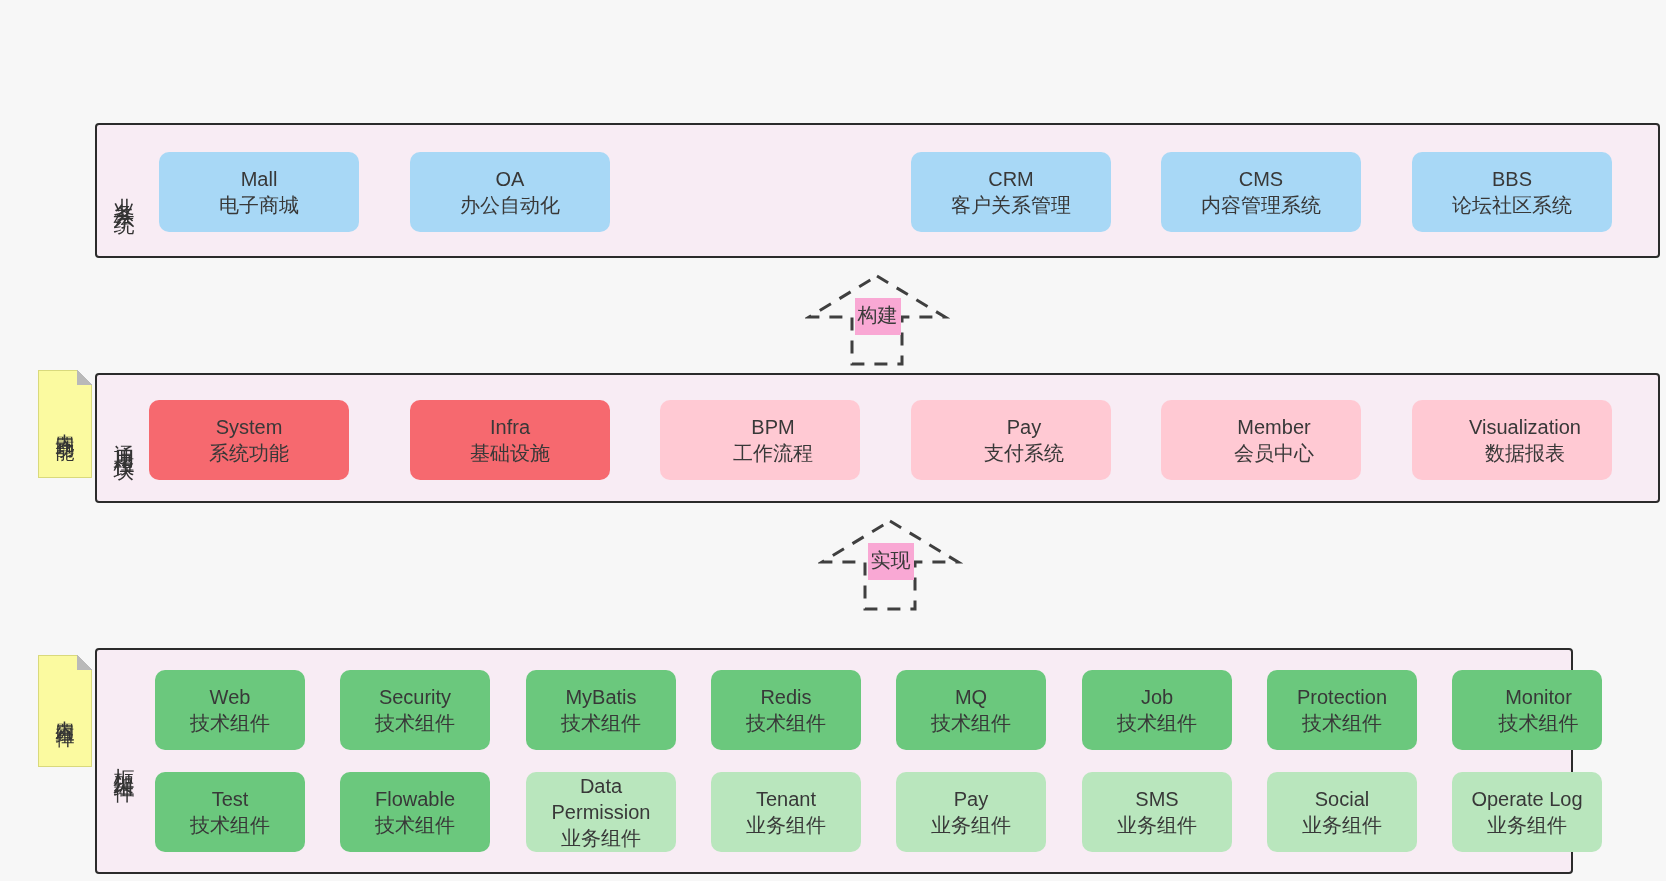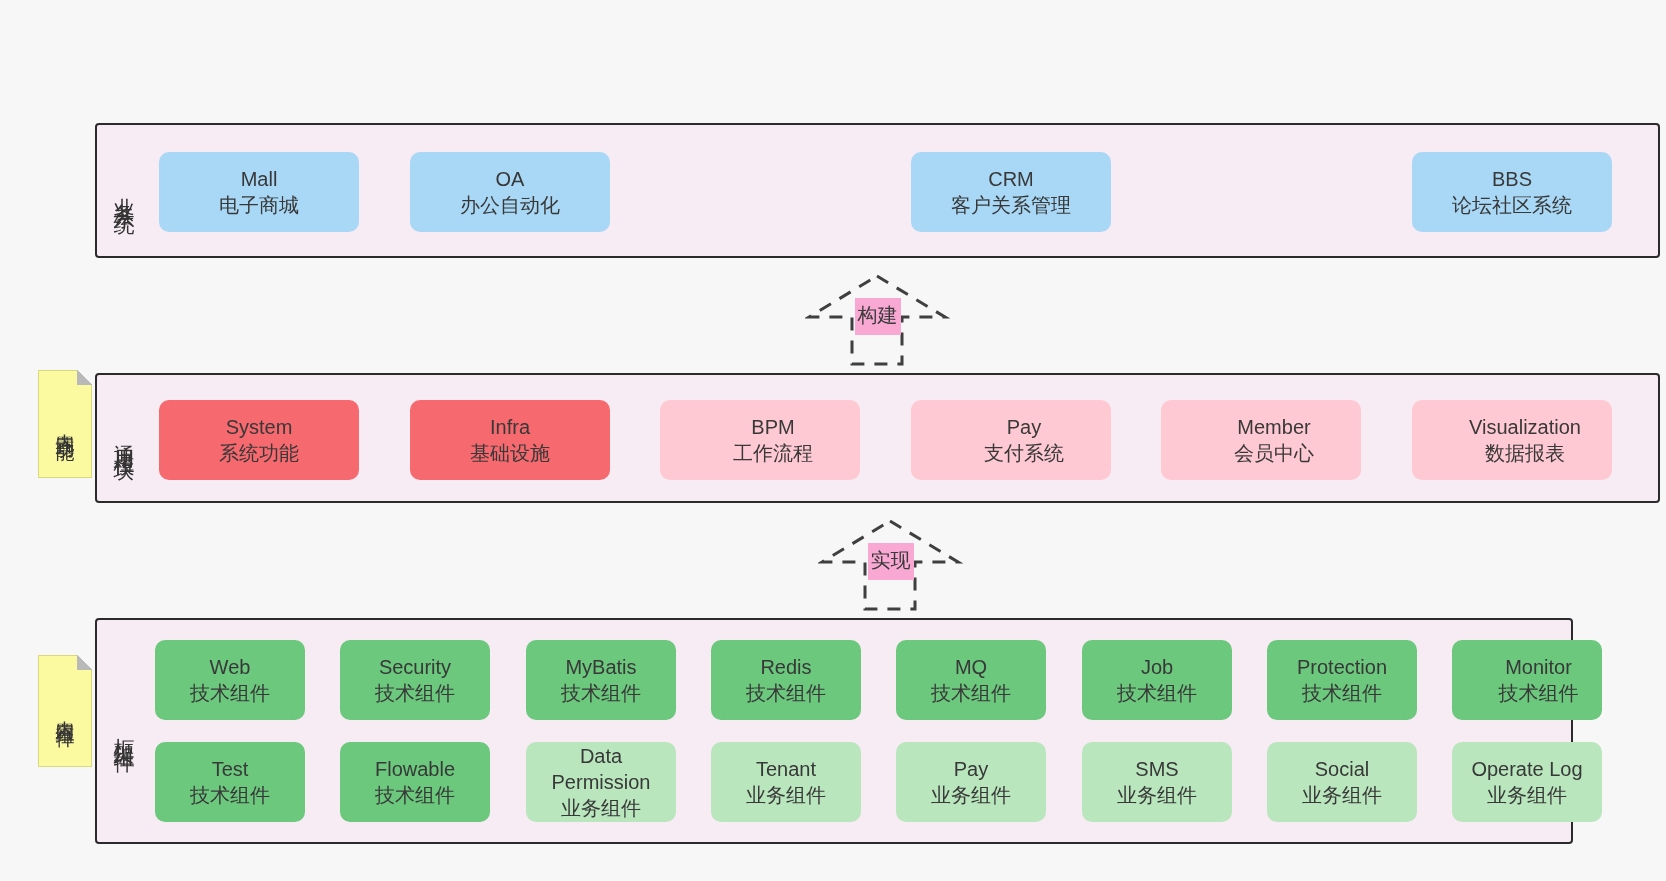--- a/index.html
+++ b/index.html
@@ -70,40 +70,44 @@
     <div>电子商城</div>
   </div>
   <div class="box blue w200" style="left:313px;">
     <div>OA</div>
     <div>办公自动化</div>
   </div>
   <div class="box blue w200" style="left:814px;">
     <div>CRM</div>
     <div>客户关系管理</div>
   </div>
+  <div class="box blue w200" style="left:1064px;">
+    <div>CMS</div>
+    <div>内容管理系统</div>
+  </div>
   <div class="box blue w200" style="left:1315px;">
     <div>BBS</div>
     <div>论坛社区系统</div>
   </div>
 </div>
 
 <div class="arrow" style="left:805px;top:272px;">
   <svg width="145" height="97" viewBox="0 0 145 97">
     <polygon points="72,4 140,45 97,45 97,92 47,92 47,45 4,45" fill="none" stroke="#3f3f3f" stroke-width="3" stroke-dasharray="13 10"></polygon>
   </svg>
   <div class="arrow-label">构建</div>
 </div>
 
 <div class="note" style="top:370px;height:108px;">
   <span class="note-text">内置功能</span>
 </div>
 
 <div class="container" style="left:95px;top:373px;width:1565px;height:130px;">
   <div class="vlabel">通用模块</div>
-  <div class="box red w200" style="left:62px;top:25px;">
+  <div class="box red w200" style="left:52px;top:25px;">
     <div>System</div>
     <div>系统功能</div>
   </div>
   <div class="box red w200" style="left:313px;top:25px;">
     <div>Infra</div>
     <div>基础设施</div>
   </div>
   <div class="box pink w200" style="left:563px;top:25px;">
     <div>BPM</div>
     <div>工作流程</div>
@@ -126,21 +130,21 @@
   <svg width="145" height="97" viewBox="0 0 145 97">
     <polygon points="72,4 140,45 97,45 97,92 47,92 47,45 4,45" fill="none" stroke="#3f3f3f" stroke-width="3" stroke-dasharray="13 10"></polygon>
   </svg>
   <div class="arrow-label">实现</div>
 </div>
 
 <div class="note" style="top:655px;height:112px;">
   <span class="note-text">内置组件</span>
 </div>
 
-<div class="container" style="left:95px;top:618px;width:1478px;height:226px;">
+<div class="container" style="left:95px;top:648px;width:1478px;height:226px;">
   <div class="vlabel">框架组件</div>
 
   <div class="box green comp" style="left:58px;top:20px;">
     <div>Web</div>
     <div>技术组件</div>
   </div>
   <div class="box green comp" style="left:243px;top:20px;">
     <div>Security</div>
     <div>技术组件</div>
   </div>

